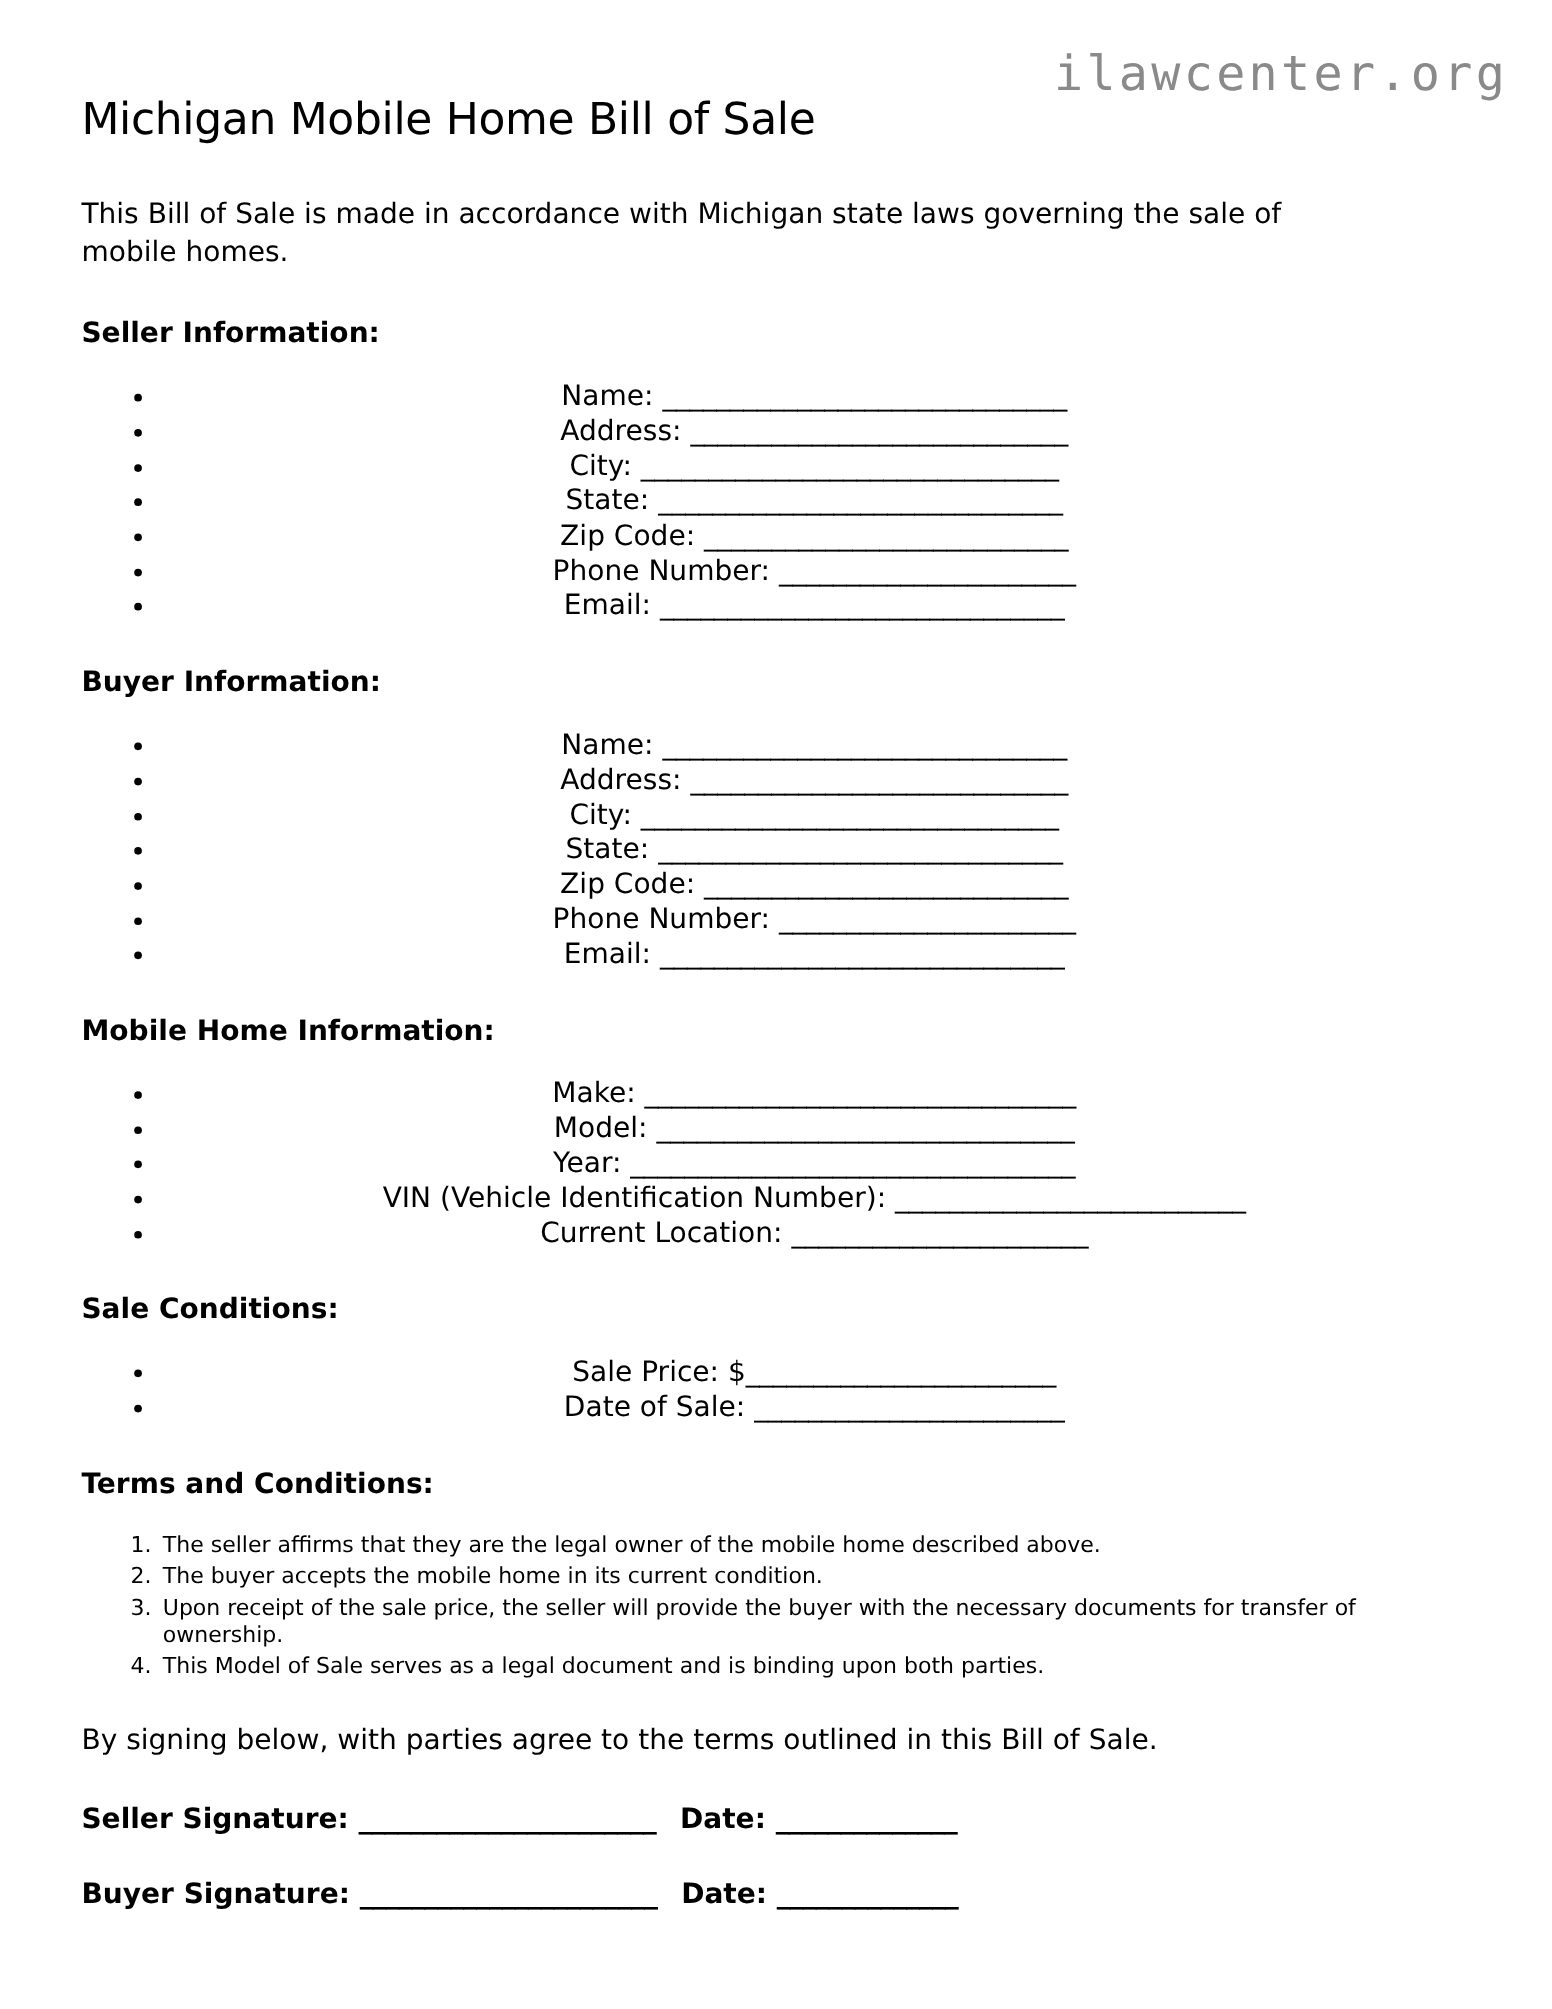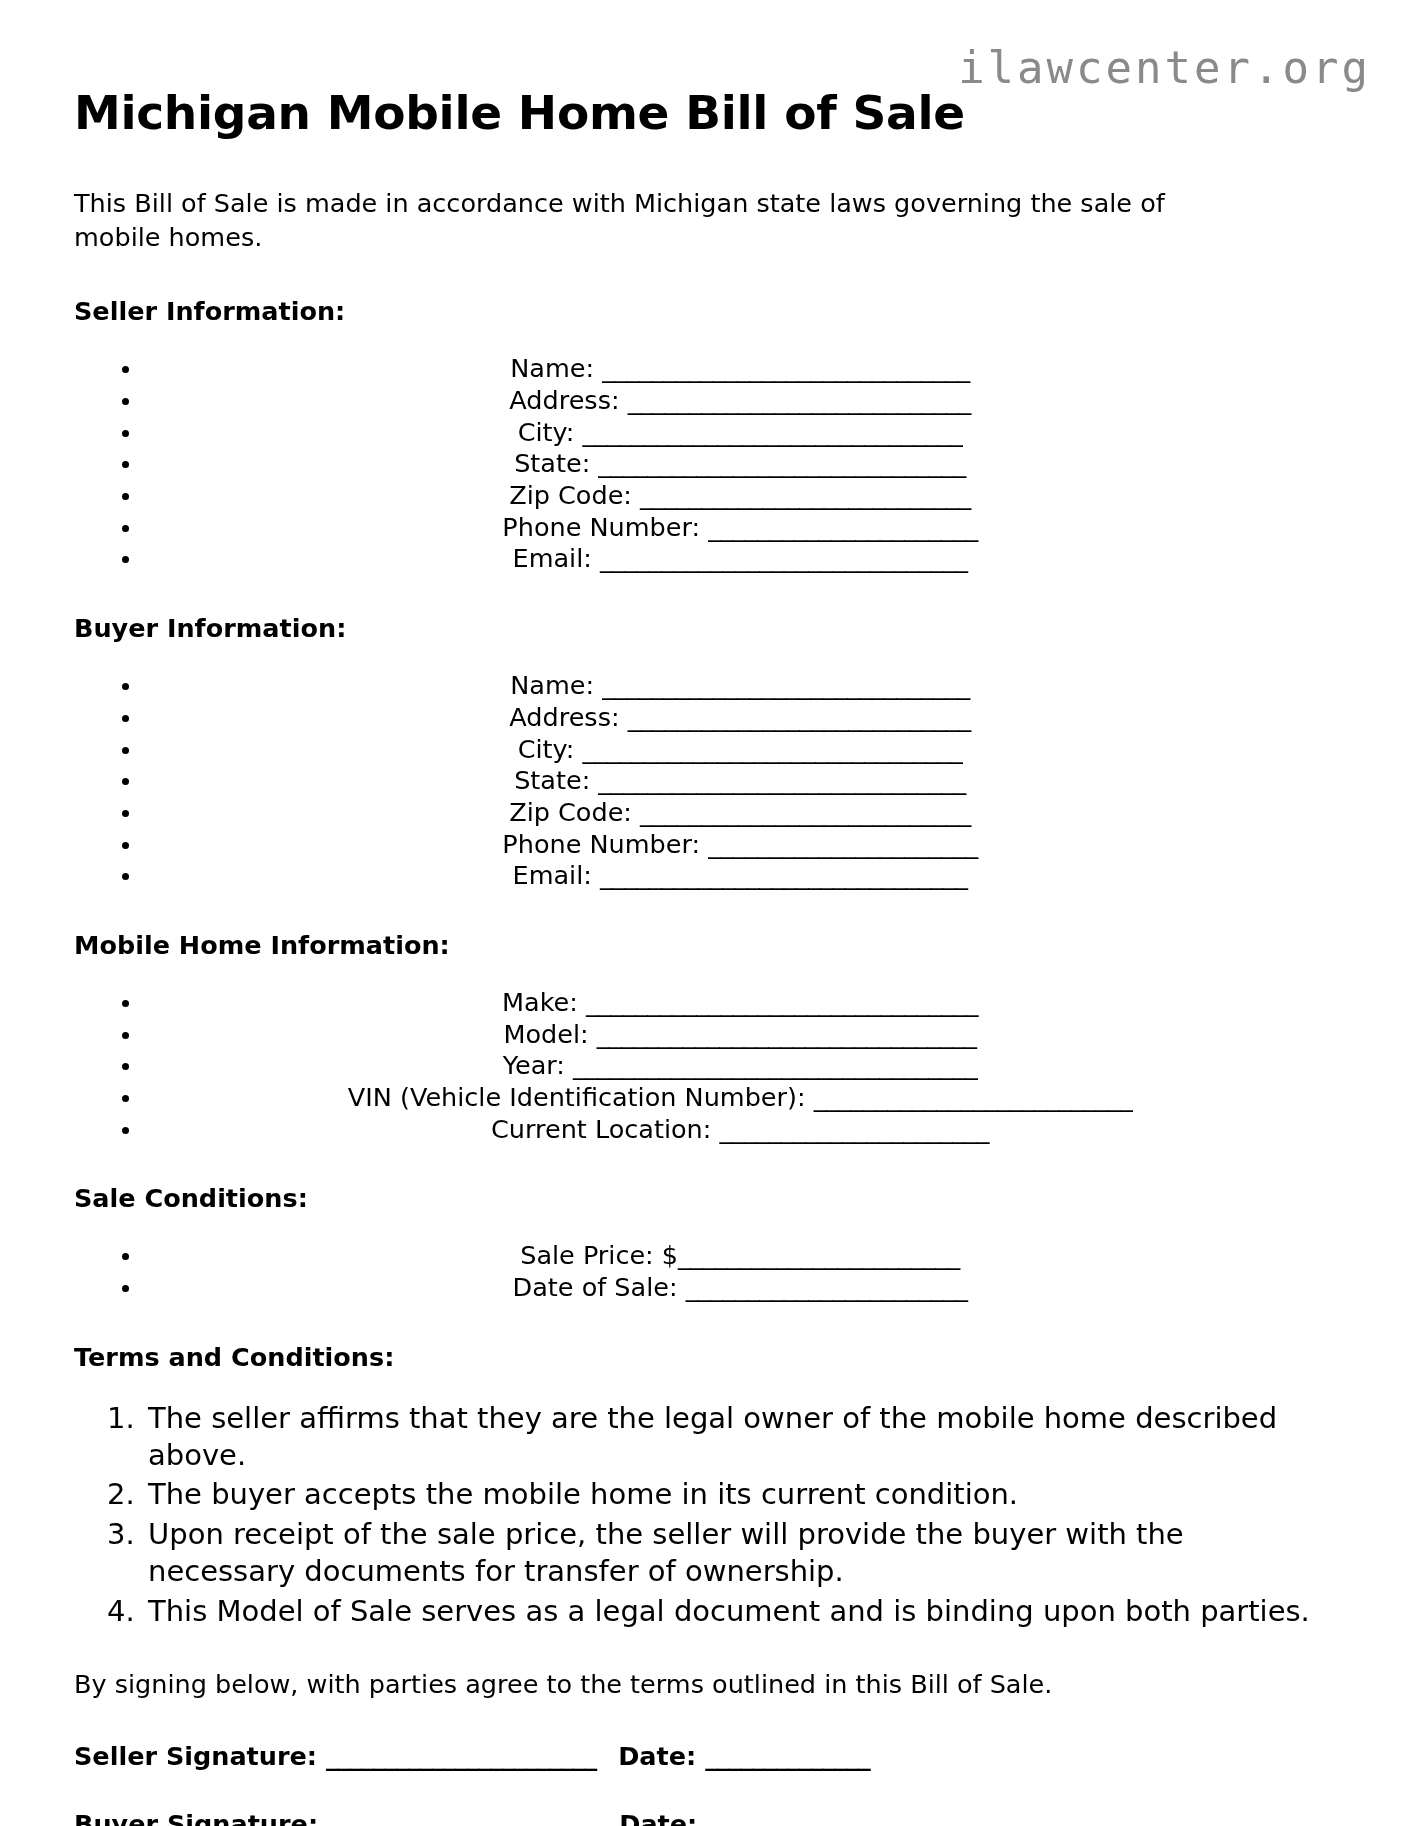--- a/index.html
+++ b/index.html
@@ -32,22 +32,22 @@
     color: #8a8a8a;
     white-space: nowrap;
   }
   .content {
     position: absolute;
     left: 74px;
     top: 86px;
     width: 1260px;
   }
   h1.doc-title {
-    font-size: 47px;
-    font-weight: bold;
+    font-size: 40px;
+    font-weight: normal;
     margin: 0 0 46px 0;
     letter-spacing: -0.3px;
     line-height: 1.15;
   }
   p.intro {
     font-size: 25.5px;
     line-height: 1.34;
     margin: 0 0 42px 0;
     max-width: 1180px;
   }
@@ -79,21 +79,21 @@
     height: 7px;
     background: #000;
     border-radius: 50%;
   }
   .blank {
     letter-spacing: -0.5px;
   }
   ol.terms-list {
     margin: 0 0 38px 0;
     padding: 0 0 0 70px;
-    font-size: 29px;
+    font-size: 20px;
     line-height: 1.27;
   }
   ol.terms-list li {
     margin: 0 0 3px 0;
     padding-left: 4px;
   }
   p.closing {
     font-size: 25.5px;
     line-height: 1.3;
     margin: 0 0 40px 0;

